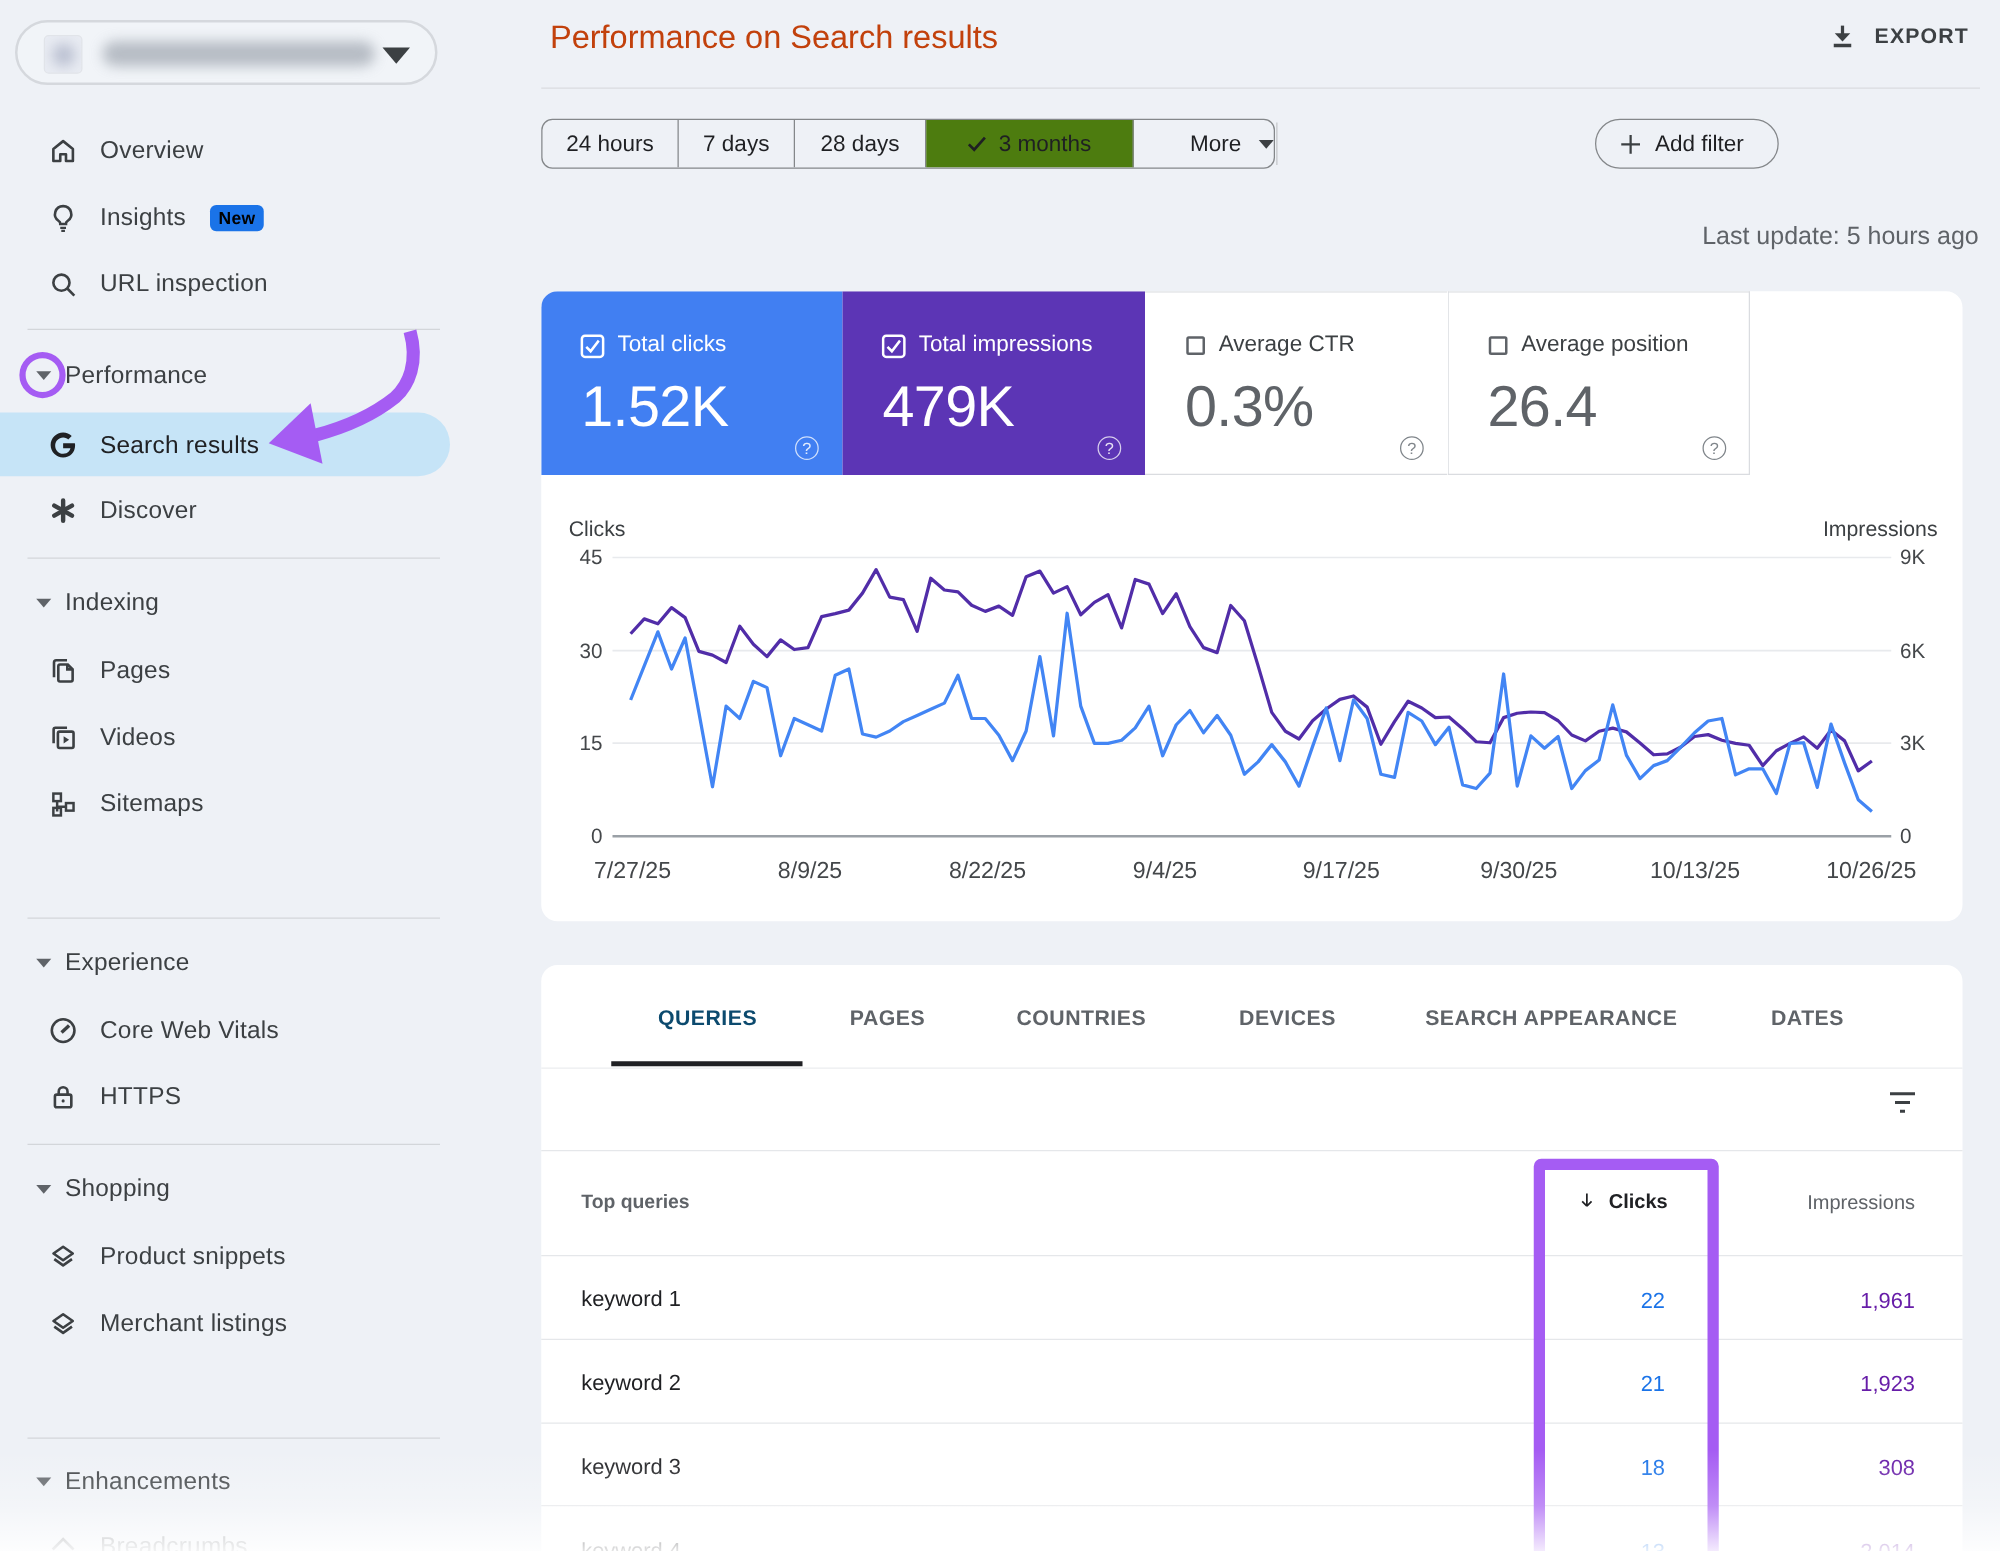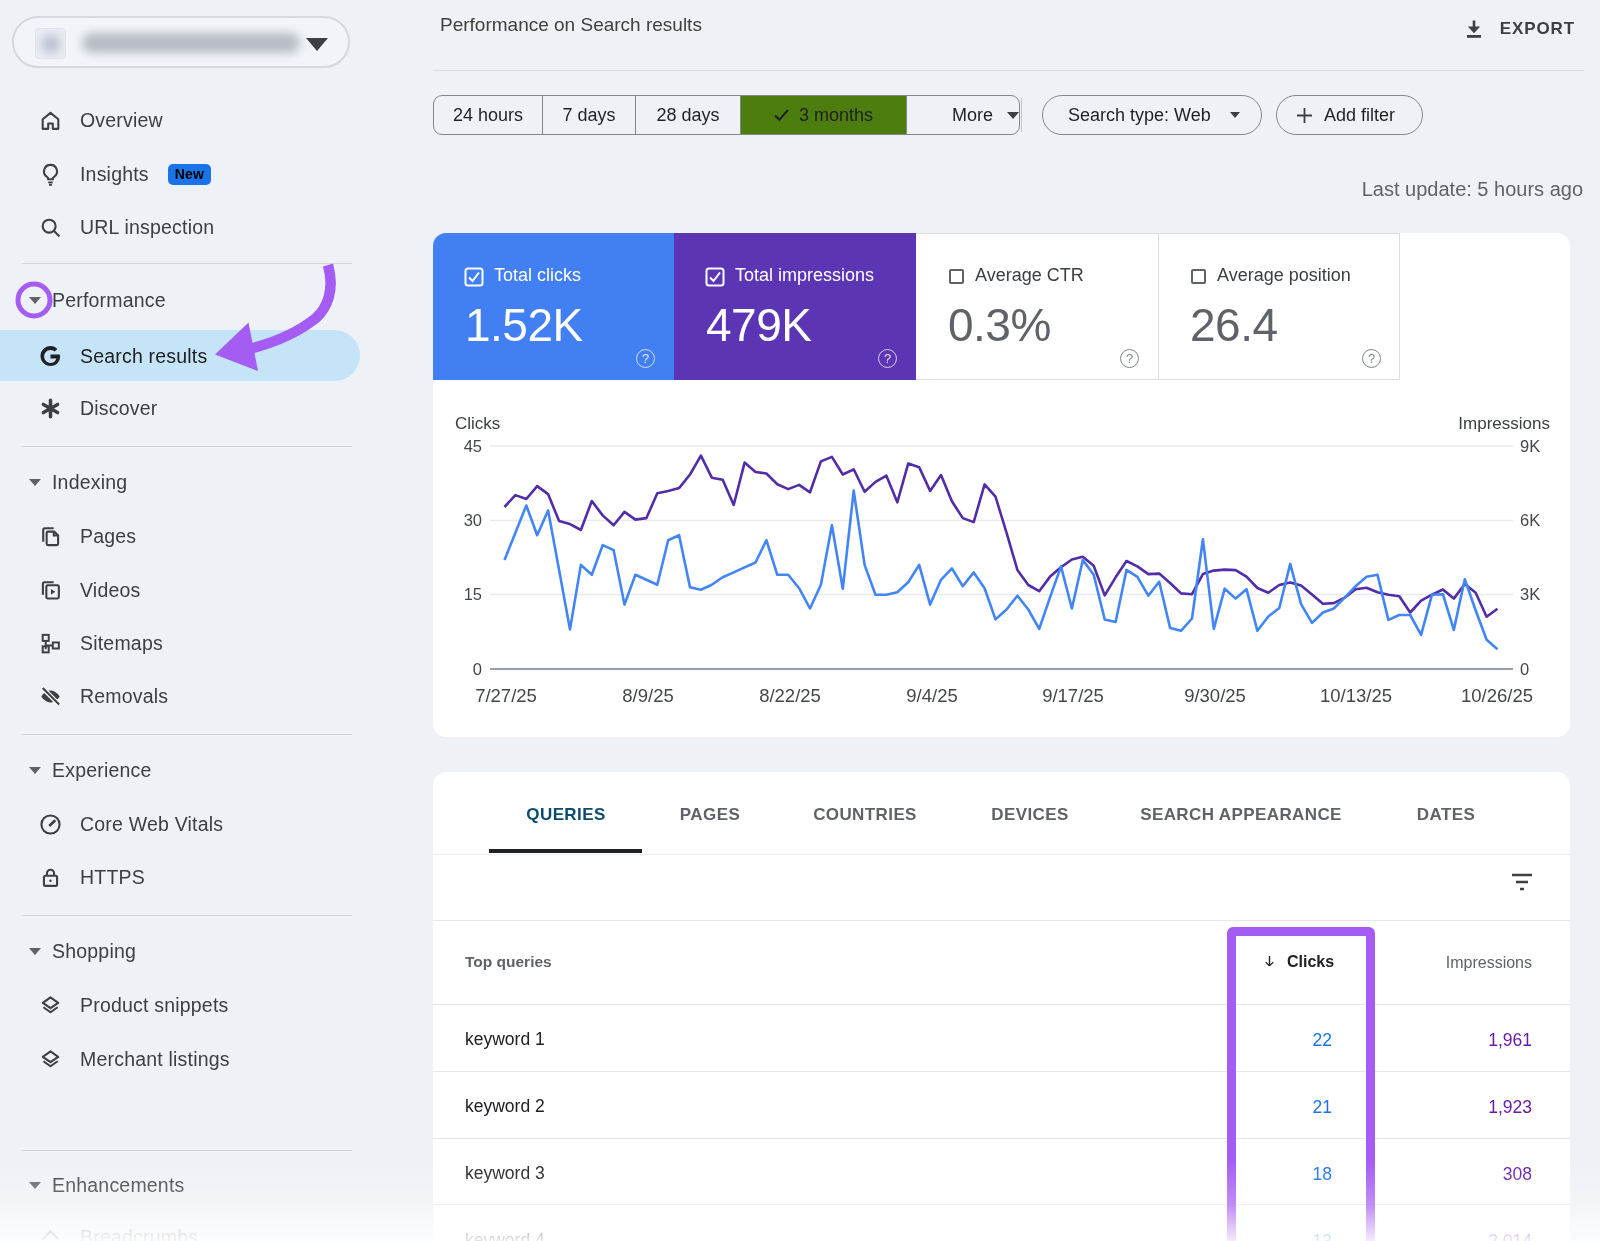--- a/index.html
+++ b/index.html
@@ -13,21 +13,21 @@
 .favblob { position:absolute; left:6px; top:6px; width:18px; height:18px; border-radius:50%; background:#b9bfd0; filter:blur(5px); }
 .selblur { position:absolute; left:68px; top:15px; width:218px; height:20px; border-radius:10px; background:#8f97a2; filter:blur(5px); opacity:0.6; }
 .selcaret { position:absolute; right:20px; top:20px; width:0; height:0; border-left:11px solid transparent; border-right:11px solid transparent; border-top:13px solid #3c4043; }
 .nav-item { position:absolute; left:0; height:54px; display:flex; align-items:center; padding-left:38px; font-size:19.5px; letter-spacing:0.2px; color:#3c4043; width:400px; }
 .nav-item svg { width:25px; height:25px; margin-right:17px; flex:none; }
 .nav-head { position:absolute; left:0; height:36px; display:flex; align-items:center; padding-left:29px; font-size:19.5px; letter-spacing:0.2px; color:#3c4043; width:400px; }
 .hcaret { width:0; height:0; border-left:6px solid transparent; border-right:6px solid transparent; border-top:7px solid #5f6368; margin-right:11px; }
 .sep { position:absolute; left:22px; width:330px; border-top:1px solid #d3d6da; }
 .hl { position:absolute; left:0; top:330px; width:360px; height:51px; background:#c6e4f7; border-radius:0 26px 26px 0; }
 
-.title { position:absolute; left:440px; top:14px; font-size:19px; color:#404040; }
+.title { position:absolute; left:440px; top:14px; font-size:26px; color:#c2410c; }
 .export { position:absolute; right:25px; top:17px; display:flex; align-items:center; font-size:17px; font-weight:bold; letter-spacing:0.9px; color:#3c4043; }
 .hr1 { position:absolute; left:433px; top:70px; width:1151px; border-top:1px solid #dadce0; }
 
 .seg { position:absolute; left:433px; top:95px; height:40px; display:flex; border:1px solid #84878a; border-radius:9px; overflow:hidden; font-size:18px; color:#1f2023; }
 .seg > div { display:flex; align-items:center; justify-content:center; border-right:1px solid #84878a; }
 .seg > div:last-child { border-right:none;justify-content:flex-end; }
 .pill { position:absolute; height:40px; top:95px; border:1px solid #84878a; border-radius:20px; display:flex; align-items:center; font-size:18px; color:#1f2023; }
 .vdiv { position:absolute; left:1021px; top:98px; height:34px; border-left:1px solid #c3c6c9; }
 .lastupd { position:absolute; right:17px; top:178px; font-size:20px; color:#5f6368; }
 
@@ -104,25 +104,20 @@
         <path d="M4.7 16V5.4C4.7 4.6 5.3 4 6.1 4H15"></path>
         <rect x="8" y="7" width="12" height="12.6" rx="1.3"></rect>
         <path d="M12.4 10.5l4.2 2.8-4.2 2.8z" fill="#3c4043" stroke="none"></path>
       </svg>Videos</div>
 <div class="nav-item" style="top:616px"><svg viewBox="0 0 24 24" fill="none" stroke="#3c4043" stroke-width="1.9">
         <rect x="4.5" y="3.7" width="5.8" height="5.8"></rect>
         <rect x="4.5" y="14.7" width="5.8" height="5.8"></rect>
         <rect x="14.2" y="11" width="5.8" height="5.8"></rect>
         <path d="M7.4 9.5v8M7.4 13.9h6.8"></path>
       </svg>Sitemaps</div>
-<div class="nav-item" style="top:669px"><svg viewBox="0 0 24 24">
-        <path d="M3.2 12s3.4-5.7 8.8-5.7 8.8 5.7 8.8 5.7-3.4 5.7-8.8 5.7S3.2 12 3.2 12z" fill="#3c4043"></path>
-        <path d="M4 3.5 20.5 20" stroke="#fff" stroke-width="4.5"></path>
-        <path d="M4.5 3.8 20.3 19.6" stroke="#3c4043" stroke-width="2"></path>
-      </svg>Removals</div>
 <div class="sep" style="top:734px"></div>
 <div class="nav-head" style="top:752px"><span class="hcaret"></span>Experience</div>
 <div class="nav-item" style="top:797px"><svg viewBox="0 0 24 24">
         <circle cx="12" cy="12" r="8.7" fill="none" stroke="#3c4043" stroke-width="2"></circle>
         <path d="M10.8 13.5 16.6 8" stroke="#3c4043" stroke-width="2.6"></path>
       </svg>Core Web Vitals</div>
 <div class="nav-item" style="top:850px"><svg viewBox="0 0 24 24" fill="none" stroke="#3c4043" stroke-width="2">
         <rect x="5.7" y="10.3" width="12.6" height="9.7" rx="1.4"></rect>
         <path d="M8.6 10.3V8a3.4 3.4 0 0 1 6.8 0v2.3"></path>
         <circle cx="12" cy="15.1" r="1.2" fill="#3c4043" stroke="none"></circle>
@@ -154,21 +149,20 @@
 <div class="seg">
   <div style="width:109px">24 hours</div>
   <div style="width:93px">7 days</div>
   <div style="width:105px">28 days</div>
   <div style="width:166px; background:#4d7c0f; font-weight:500"><svg width="15" height="13" viewBox="0 0 14 12" style="margin-right:10px">
           <path d="M1 6 L5 10 L13 1" stroke="#1f2023" stroke-width="2" fill="none"></path>
         </svg>3 months</div>
   <div style="width:112px">More<span style="margin-left:14px; width:0;height:0;border-left:6px solid transparent;border-right:6px solid transparent;border-top:7px solid #3c4043"></span></div>
 </div>
 <div class="vdiv"></div>
-<div class="pill" style="left:1042px; width:220px; padding-left:25px">Search type: Web<span style="margin-left:auto; margin-right:21px; width:0;height:0;border-left:5.5px solid transparent;border-right:5.5px solid transparent;border-top:6.5px solid #3c4043"></span></div>
 <div class="pill" style="left:1276px; width:147px; padding-left:19px"><svg width="17" height="17" viewBox="0 0 17 17" style="margin-right:11px">
         <path d="M8.5 1v15M1 8.5h15" stroke="#3c4043" stroke-width="1.8"></path>
       </svg>Add filter</div>
 <div class="lastupd">Last update: 5 hours ago</div>
 
 <div class="panel" id="chartpanel">
   <div class="card cblue">
     <svg class="abs" style="left:31px;top:34px" width="20" height="20" viewBox="0 0 20 20">
           <rect x="1.5" y="1.5" width="17" height="17" rx="2.5" fill="none" stroke="#fff" stroke-width="2"></rect>
           <path d="M5 10.5 L8.5 14 L15 5.5" stroke="#fff" stroke-width="2" fill="none"></path>

